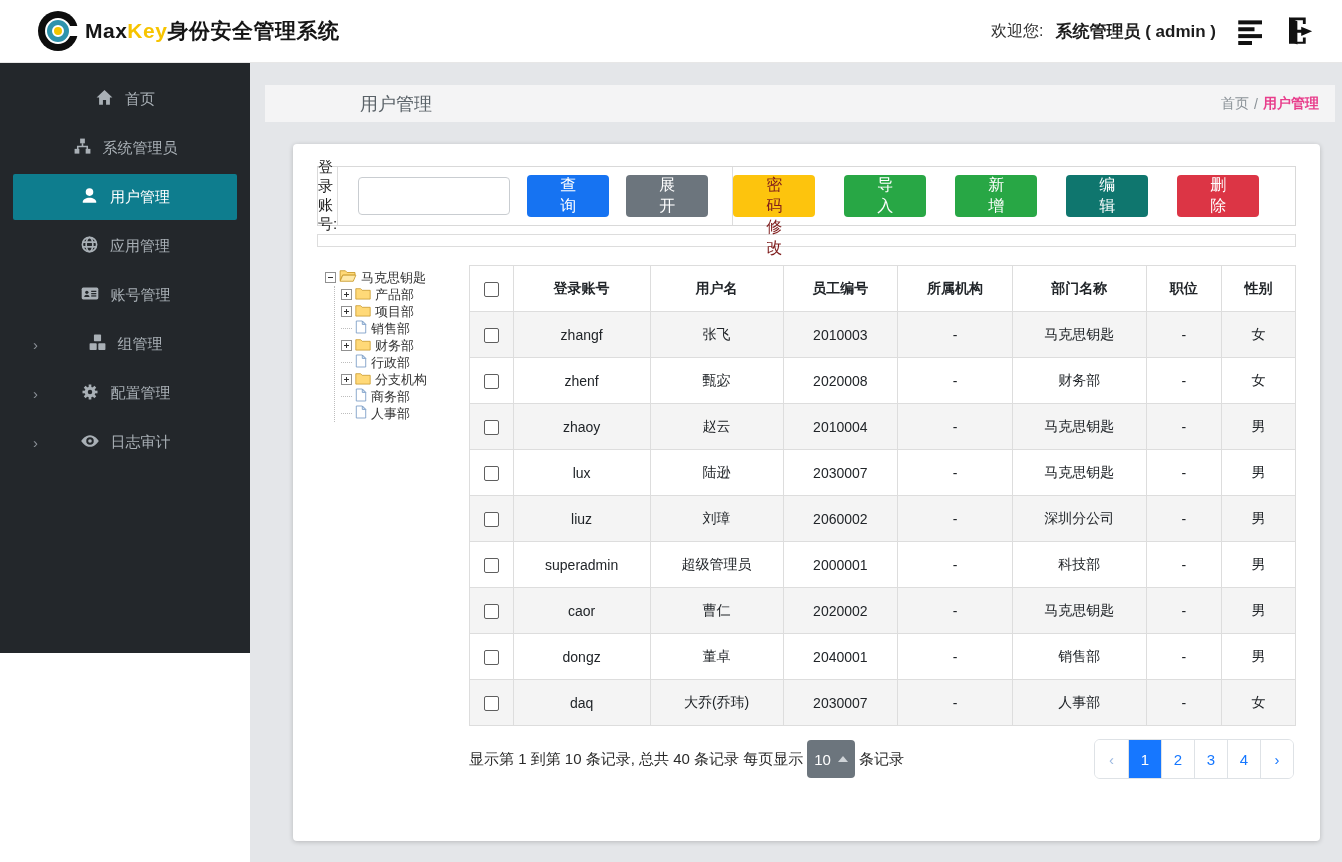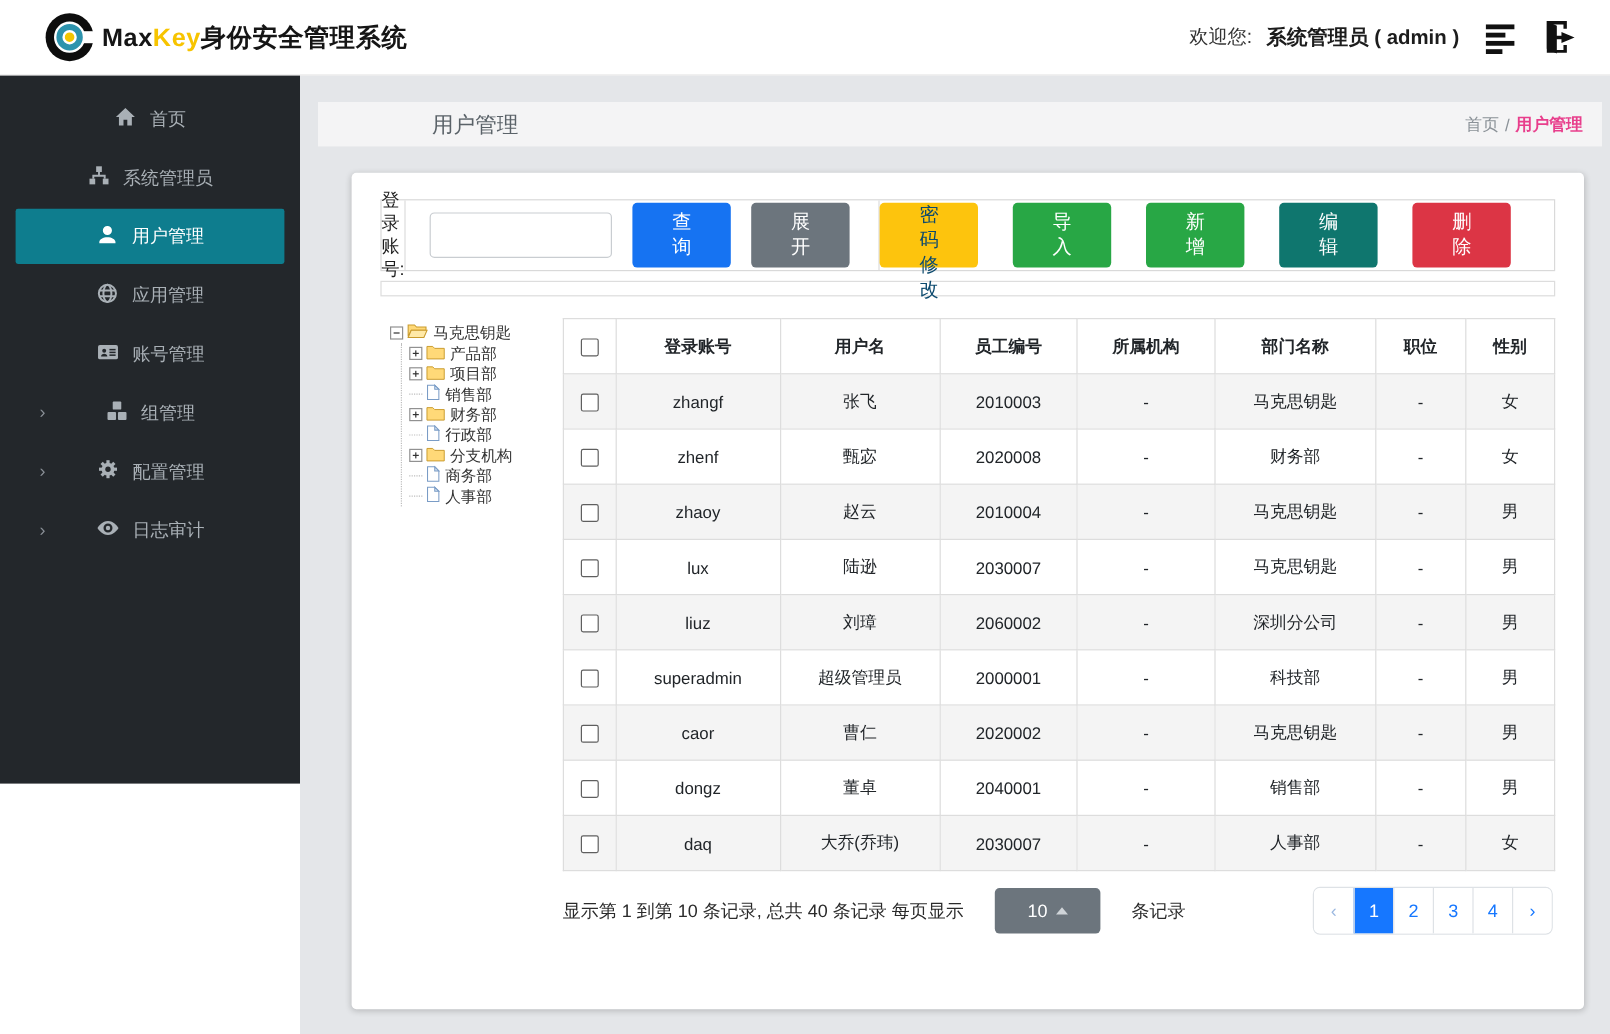--- a/index.html
+++ b/index.html
@@ -40,25 +40,25 @@
   .crumb-cur { color:#e83e8c; font-weight:bold; }
 
   
   .card { margin:22px 22px 0 43px; height:697px; background:#fff; border-radius:4px; box-shadow:0 1px 5px rgba(0,0,0,.2); padding:22px 24px; overflow:hidden; }
 
   
   .search-panel { border:1px solid #d9d9d9; height:60px; display:flex; align-items:stretch; }
   .sp-label { width:107px; display:flex; align-items:center; justify-content:center; font-size:15px; color:#1c1c1c; }
   .sp-mid { border-left:1px solid #ddd; display:flex; align-items:center; gap:17px; padding:0 24px 0 20px; }
   .sp-input { width:152px; height:38px; border:1px solid #c9cdd1; border-radius:4px; padding:0 8px; font-size:14px; outline:none; }
-  .btn { border:none; border-radius:4px; color:#fff; font-size:16px; height:54px; padding:0 33px; cursor:pointer; font-family:inherit; }
+  .btn { border:none; border-radius:4px; color:#fff; font-size:16px; height:42px; padding:0 33px; cursor:pointer; font-family:inherit; }
   .btn-query { background:#1673f2; }
   .btn-expand { background:#6c757d; }
   .sp-right { border-left:1px solid #ddd; flex:1; display:flex; align-items:center; justify-content:flex-end; gap:29px; padding-right:40px; }
-  .btn-pwd { background:#fdc40d; color:#0c4a6e; }
+  .btn-pwd { background:#fdc40d; color:#7f1d1d; }
   .btn-import,.btn-add { background:#28a745; }
   .btn-edit { background:#0f766e; }
   .btn-del { background:#dc3545; }
 
   .collapse-strip { border:1px solid #ddd; height:13px; margin-top:8px; }
 
   
   .content-row { display:flex; margin-top:18px; }
   .tree { width:150px; flex:none; padding:4px 0 0 8px; font-size:13px; color:#333; }
   .tree-node { display:flex; align-items:center; gap:3px; height:17px; white-space:nowrap; cursor:pointer; }
@@ -72,21 +72,21 @@
   
   .tbl-wrap { flex:1; min-width:0; margin-left:2px; }
   table.grid { width:100%; border-collapse:collapse; table-layout:fixed; }
   .grid th,.grid td { border:1px solid #ddd; height:46px; text-align:center; font-size:14px; color:#212529; padding:0 4px; overflow:hidden; }
   .grid th { font-weight:bold; background:#fff; }
   .grid tbody tr:nth-child(odd) { background:#f4f4f4; }
   .cb { display:inline-block; width:15px; height:15px; border:1.6px solid #5f5f5f; border-radius:2px; background:#fff; vertical-align:middle; cursor:pointer; }
 
   
   .table-footer { display:flex; align-items:center; margin-top:13px; font-size:15px; color:#2b2b2b; }
-  .psize-btn { display:inline-flex; align-items:center; gap:7px; background:#6c757d; color:#fff; border:none; border-radius:4px; font-size:15px; padding:0 27px; height:38px; margin:0 26px; cursor:pointer; font-family:inherit; }
+  .psize-btn { display:inline-flex; align-items:center; gap:7px; background:#6c757d; color:#fff; border:none; border-radius:4px; font-size:15px; padding:0 7px; height:38px; margin:0 4px; cursor:pointer; font-family:inherit; }
   .caret-up { width:0; height:0; border-left:5px solid transparent; border-right:5px solid transparent; border-bottom:6px solid #cfd4d8; }
   .pagination { margin-left:auto; margin-right:2px; display:flex; border:1px solid #dee2e6; border-radius:6px; overflow:hidden; }
   .pg { min-width:33px; height:38px; display:flex; align-items:center; justify-content:center; background:#fff; color:#1677ff; font-size:15px; border-left:1px solid #dee2e6; cursor:pointer; padding:0 6px; }
   .pg:first-child { border-left:none; }
   .pg.active { background:#1677ff; color:#fff; }
   .pg.prev { color:#9bb8e0; }
 </style>
 </head>
 <body>
 

